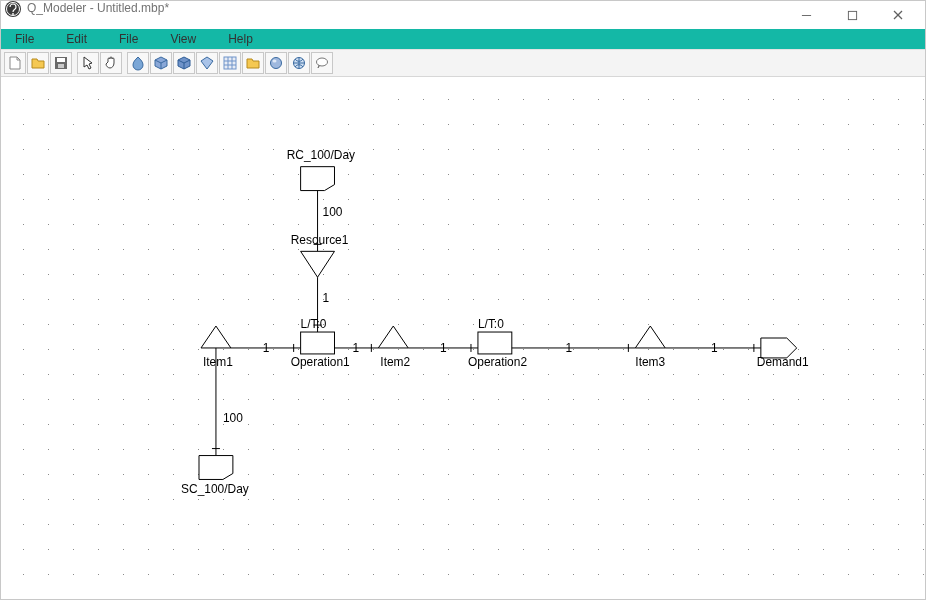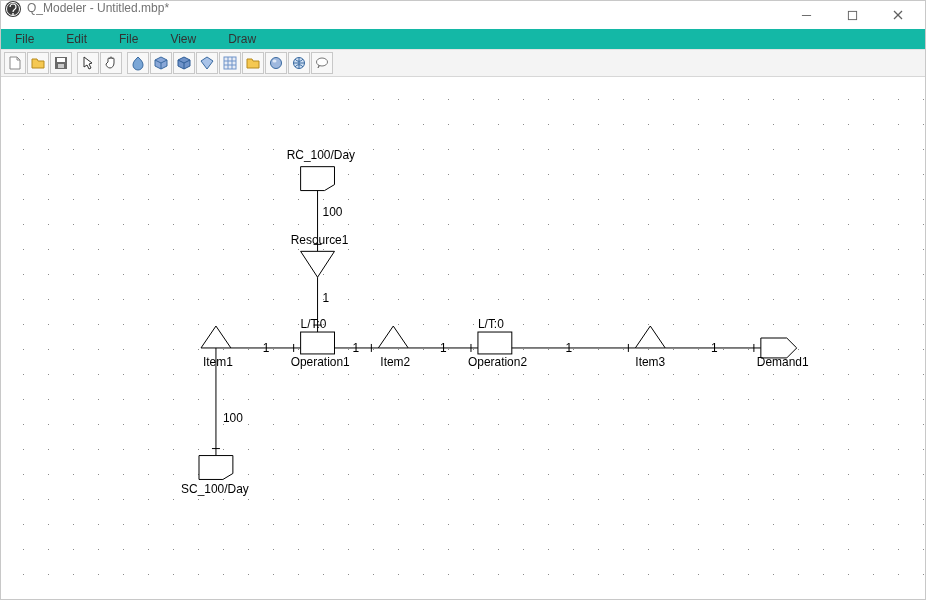--- a/index.html
+++ b/index.html
@@ -135,21 +135,21 @@
           </svg>
         </div>
     </div>
   </div>
 
   <div class="menubar">
     <div class="menu-item">File</div>
     <div class="menu-item">Edit</div>
     <div class="menu-item">File</div>
     <div class="menu-item">View</div>
-    <div class="menu-item">Draw</div>
+    <div class="menu-item">Help</div>
   </div>
 
   <div class="toolbar">
     <div class="tb-group">
       <div class="tb-btn">
           <svg viewBox="0 0 16 16">
             <path d="M3 2h7l3 3v9H3z" fill="#fff" stroke="#888"></path>
             <path d="M10 2v3h3" fill="none" stroke="#888"></path>
           </svg>
         </div>

